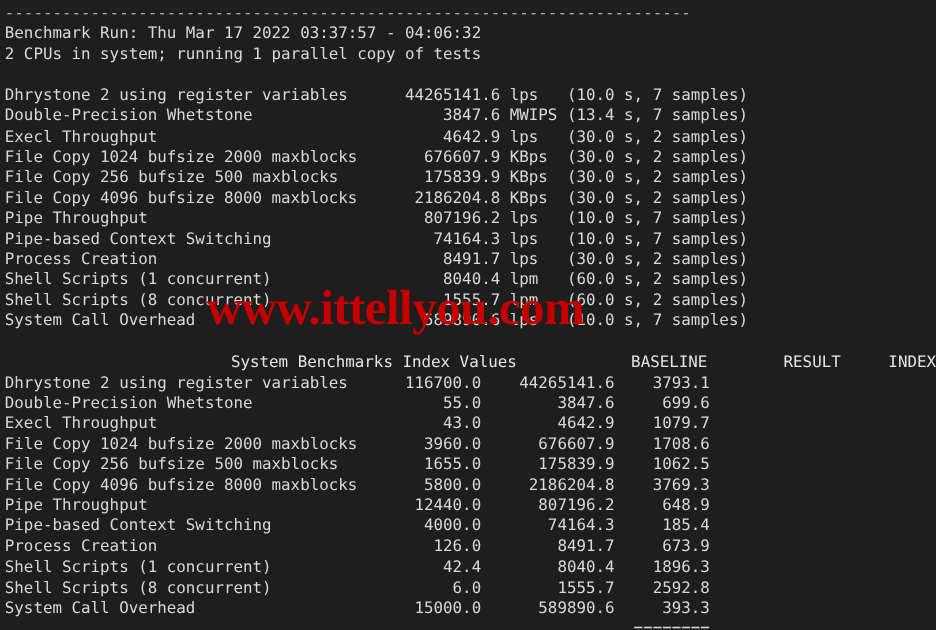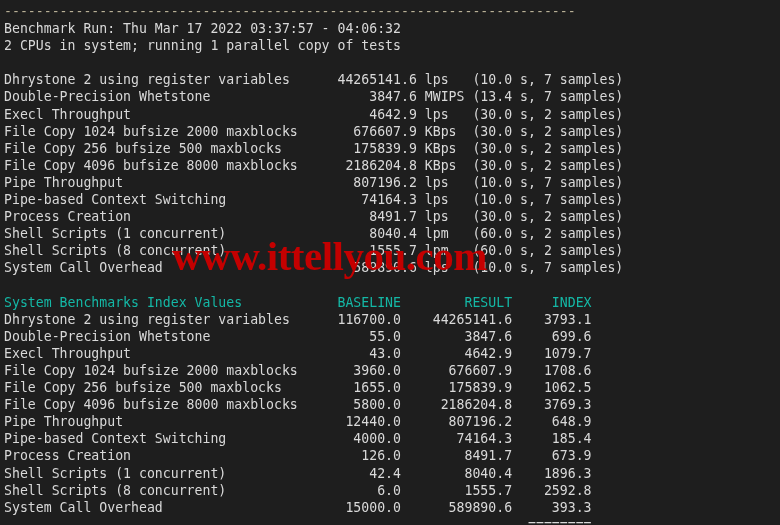--- a/index.html
+++ b/index.html
@@ -33,21 +33,22 @@
   }
   .line {
     white-space: pre;
     height: 17.1px;
     font-family: "DejaVu Sans Mono", "Liberation Mono", monospace;
   }
   .sep {
     color: #b8b096;
   }
   .hdr {
-    color: #14b8a6;
+    color: #e5e5e5;
+    text-align: right;
   }
   .watermark {
     position: absolute;
     left: 172px;
     top: 236px;
     z-index: 5;
     color: #c40000;
     font-family: Liberation Serif, serif;
     font-size: 41px;
     font-weight: bold;

